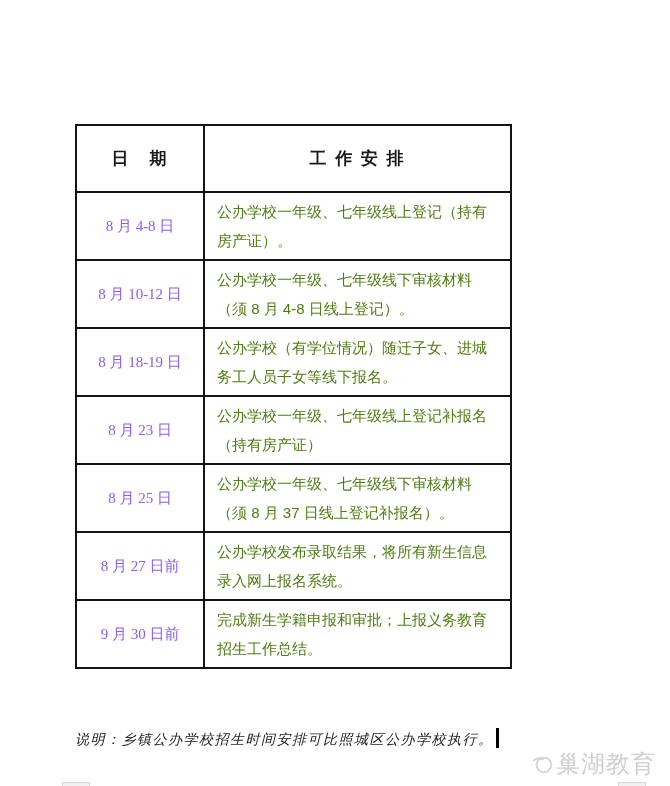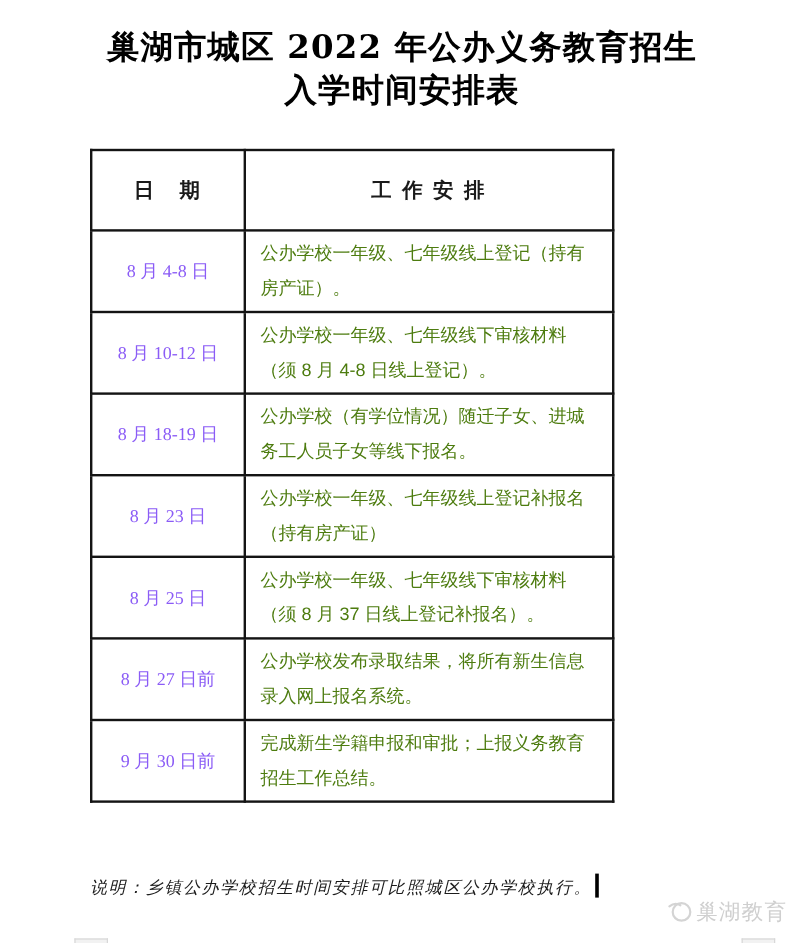--- a/index.html
+++ b/index.html
@@ -88,24 +88,25 @@
     height: 20px;
     background: #000000;
     vertical-align: -4px;
     margin-left: 2px;
   }
   .watermark {
     position: absolute;
     right: 14px;
     top: 748px;
     display: flex;
+    align-items: center;
     gap: 2px;
     color: #cfcfcf;
     font-family: "Liberation Sans", "DejaVu Sans", sans-serif;
-    font-size: 18px;
+    font-size: 24px;
     letter-spacing: 1px;
     user-select: none;
   }
   .watermark-icon { width: 22px; height: 22px; }
   .bottom-fragment {
     position: absolute;
     height: 4px;
     width: 28px;
     border: 1px solid #d8d8d8;
     border-bottom: none;
@@ -113,24 +114,20 @@
     background: #f2f2f2;
   }
   .bottom-fragment.left { left: 62px; }
   .bottom-fragment.right { left: 618px; }
 </style>
 </head>
 <body>
 
 <div class="page">
 
-  <div class="doc-title">
-    <div>巢湖市城区 2022 年公办义务教育招生</div>
-    <div>入学时间安排表</div>
-  </div>
 
   <div class="schedule-table-wrap">
     <table class="schedule">
       <colgroup>
           <col class="col-date">
           <col>
         </colgroup>
       <tbody>
           <tr>
         <th class="hdr">日　期</th>

